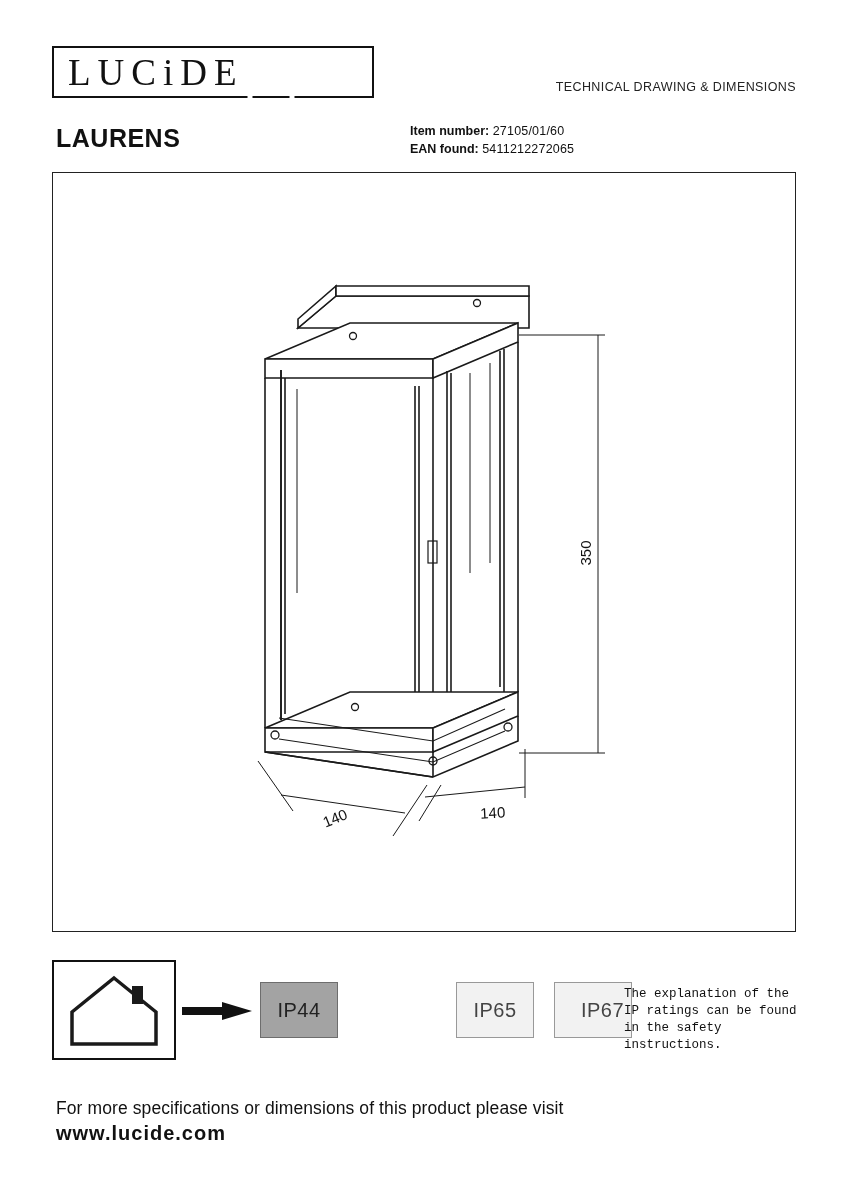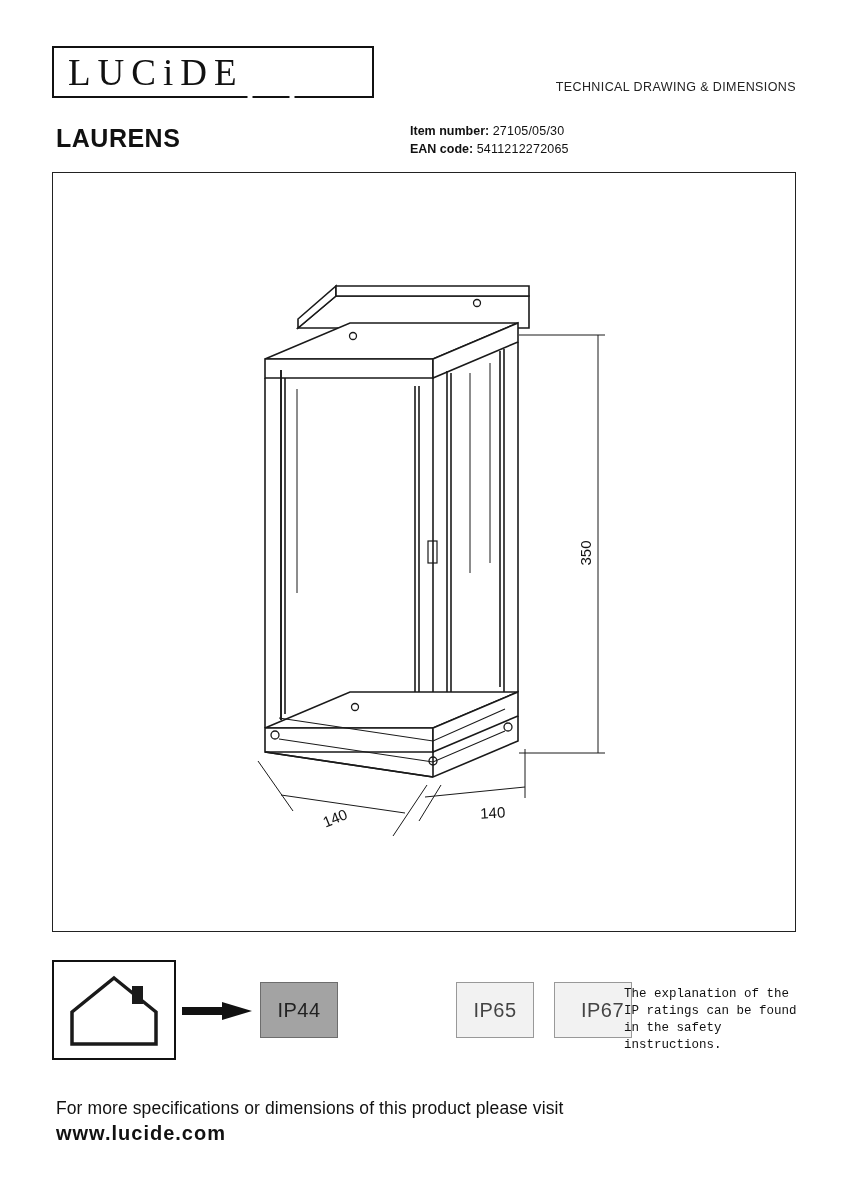--- a/index.html
+++ b/index.html
@@ -186,24 +186,24 @@
     </svg>
   </div>
   <div class="tech-title">TECHNICAL DRAWING &amp; DIMENSIONS</div>
 </div>
 
 <div class="product-name">LAURENS</div>
 
 <div class="codes">
   <div>
     <span class="lbl">Item number:</span>
-    <span class="val">27105/05/30</span>
+    <span class="val">27105/01/60</span>
   </div>
   <div>
-    <span class="lbl">EAN code:</span>
+    <span class="lbl">EAN found:</span>
     <span class="val">5411212272065</span>
   </div>
 </div>
 
 <div class="drawing-frame">
   <svg width="742" height="758" viewBox="0 0 742 758">
     <g fill="none" stroke="#1a1a1a" stroke-width="1.6" stroke-linejoin="miter">
 
       <polygon points="245,155 476,155 476,123 283,123" fill="#ffffff"></polygon>
       <line x1="245" y1="123" x2="245" y2="155" stroke="#1a1a1a" stroke-width="0"></line>

